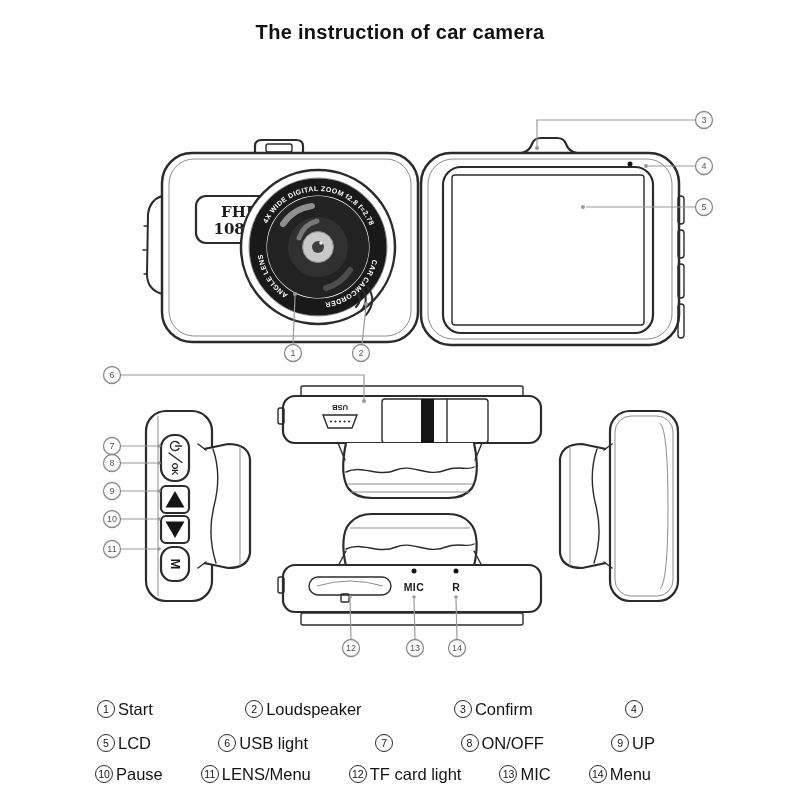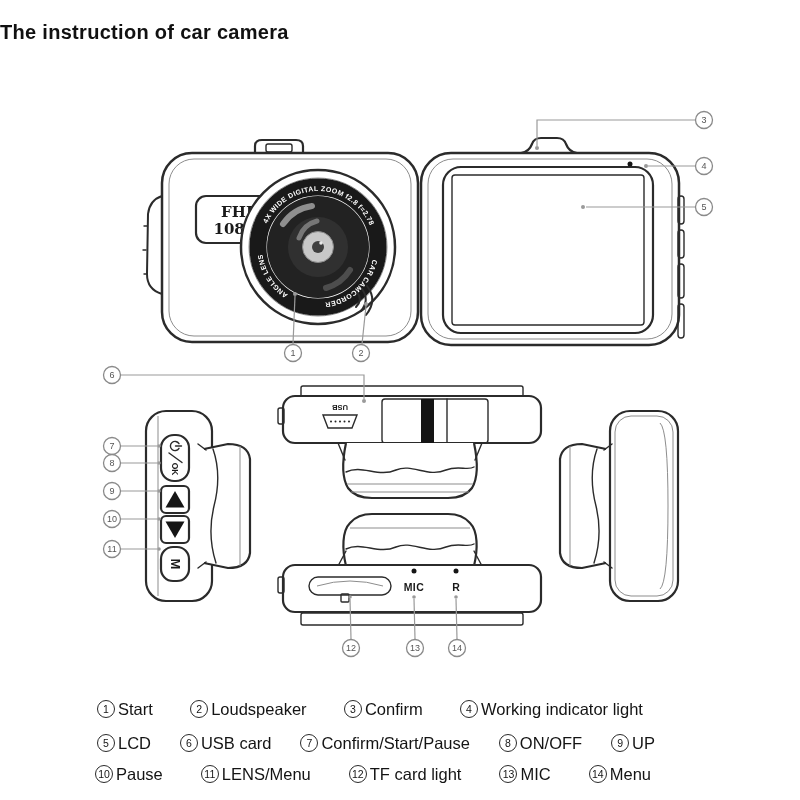--- a/index.html
+++ b/index.html
@@ -1,18 +1,18 @@
 <!DOCTYPE html>
 <html><head>
 <meta charset="utf-8">
 <style>
   html,body{margin:0;padding:0;background:#fff;}
   .page{position:relative;width:800px;height:800px;background:#ffffff;overflow:hidden;
         font-family:"Liberation Sans", sans-serif;color:#141414;}
-  .title{position:absolute;top:21px;left:0;width:800px;
+  .title{position:absolute;top:21px;left:0;width:800px;text-align:center;
          font-size:20px;font-weight:bold;letter-spacing:.3px;color:#111;}
   svg{position:absolute;top:0;left:0;}
   svg text{font-family:"Liberation Sans", sans-serif;}
   .dev{fill:#fff;stroke:#2b2b2b;stroke-width:2.2;stroke-linejoin:round;}
   .dev-bold{fill:#fff;stroke:#2b2b2b;stroke-width:2.5;stroke-linejoin:round;}
   .dev-open{fill:none;stroke:#2b2b2b;stroke-width:2;stroke-linecap:round;stroke-linejoin:round;}
   .thin{fill:none;stroke:#8d8d8d;stroke-width:1;}
   .thin2{fill:none;stroke:#2b2b2b;stroke-width:1.4;stroke-linecap:round;}
   .blackfill{fill:#151515;stroke:none;}
   .ring-text{font-size:7px;fill:#ffffff;font-weight:bold;letter-spacing:.4px;}
@@ -265,36 +265,34 @@
     <div class="li">
       <span class="lnum">2</span>
       <span>Loudspeaker</span>
     </div>
     <div class="li">
       <span class="lnum">3</span>
       <span>Confirm</span>
     </div>
     <div class="li">
       <span class="lnum">4</span>
-      <span>Working indicator light</span>
     </div>
   </div>
 
   <div class="legend-row r2">
     <div class="li">
       <span class="lnum">5</span>
       <span>LCD</span>
     </div>
     <div class="li">
       <span class="lnum">6</span>
-      <span>USB card</span>
+      <span>USB light</span>
     </div>
     <div class="li">
       <span class="lnum">7</span>
-      <span>Confirm/Start/Pause</span>
     </div>
     <div class="li">
       <span class="lnum">8</span>
       <span>ON/OFF</span>
     </div>
     <div class="li">
       <span class="lnum">9</span>
       <span>UP</span>
     </div>
   </div>

